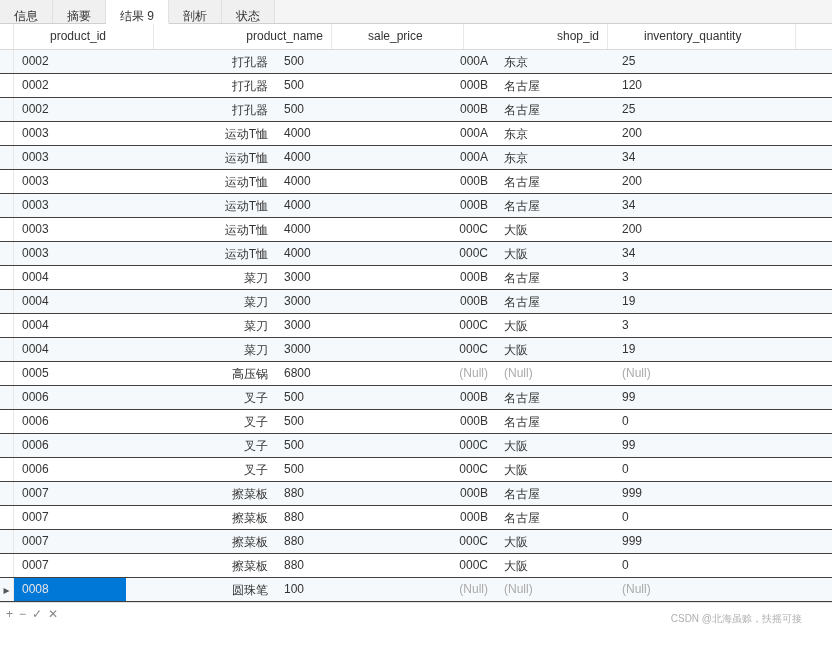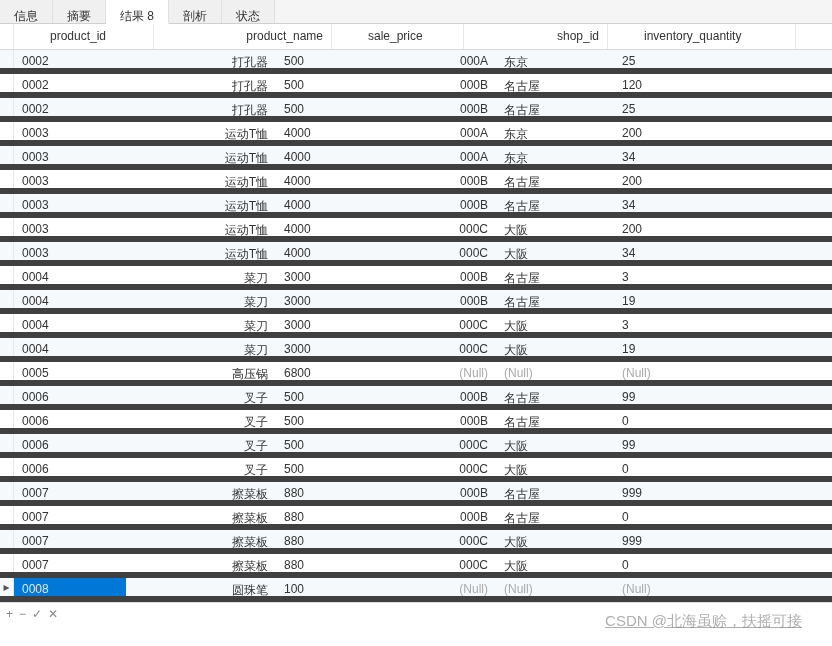--- a/index.html
+++ b/index.html
@@ -40,21 +40,21 @@
     .header-cell {
       padding: 5px 8px;
       color: #333;
       border-right: 1px solid #e8e8e8;
       overflow: hidden;
       white-space: nowrap;
     }
     .data-row {
       display: flex;
       height: 24px;
-      border-bottom: 6px solid #404040;
+      border-bottom: 1px solid #404040;
     }
     .data-row.even { background: #f5f9fc; }
     .data-row.odd { background: #fff; }
     .data-row.selected .cell.c0 {
       background: #0078d7;
       color: #e5e5e5;
     }
     .cell {
       padding: 4px 8px;
       overflow: hidden;
@@ -76,32 +76,31 @@
       padding: 4px 6px;
       color: #888;
       border-top: 1px solid #e0e0e0;
     }
     .footer-icon { cursor: pointer; }
     .watermark {
       position: absolute;
       right: 30px;
       top: 612px;
       color: rgba(120,120,120,0.6);
-      font-size: 15px;
+      font-size: 10px;
       pointer-events: none;
-      text-decoration: underline;
     }
   </style>
 </head>
 <body>
 
 <div class="tabs" id="tabs">
     <div class="tab">信息</div>
     <div class="tab">摘要</div>
-    <div class="tab active">结果 8</div>
+    <div class="tab active">结果 9</div>
     <div class="tab">剖析</div>
     <div class="tab">状态</div>
   </div>
 
 <div class="grid">
   <div class="header-row" id="header-row">
     <div class="gutter"></div>
   <div class="header-cell c0">product_id</div>
       <div class="header-cell c1">product_name</div>
       <div class="header-cell c2">sale_price</div>

